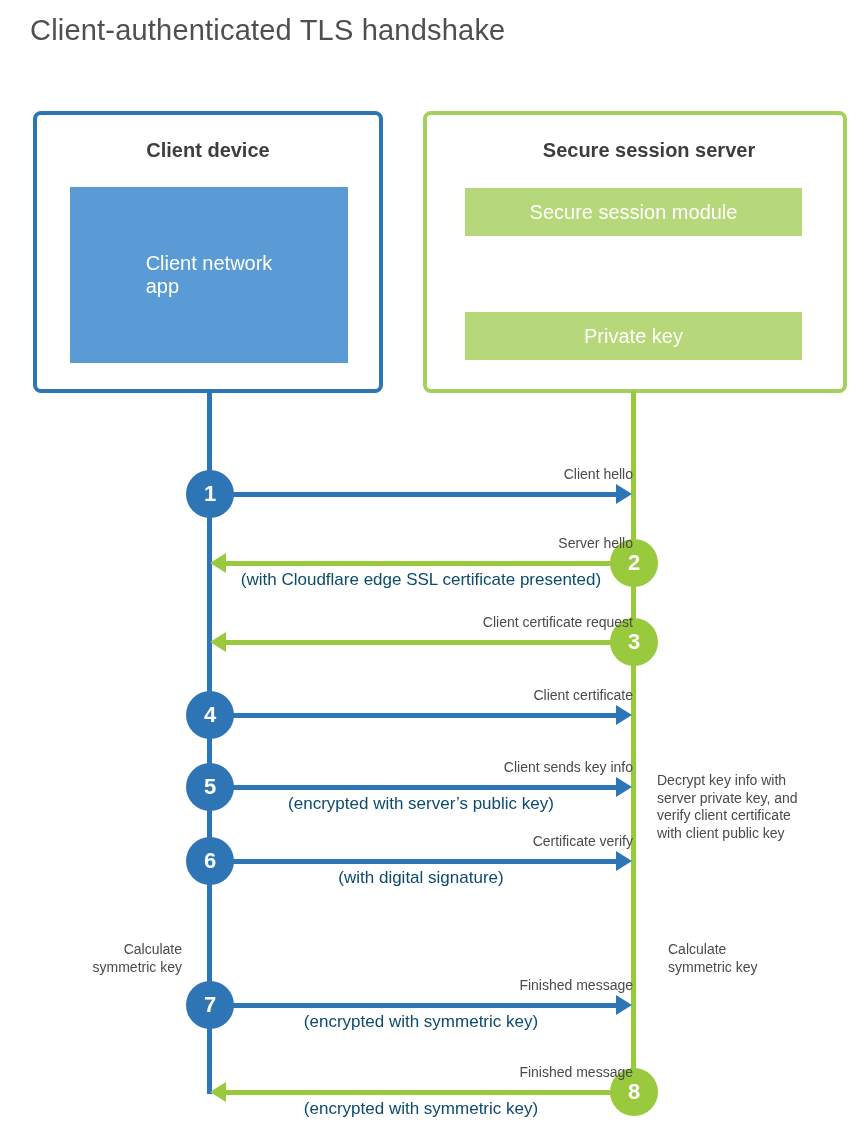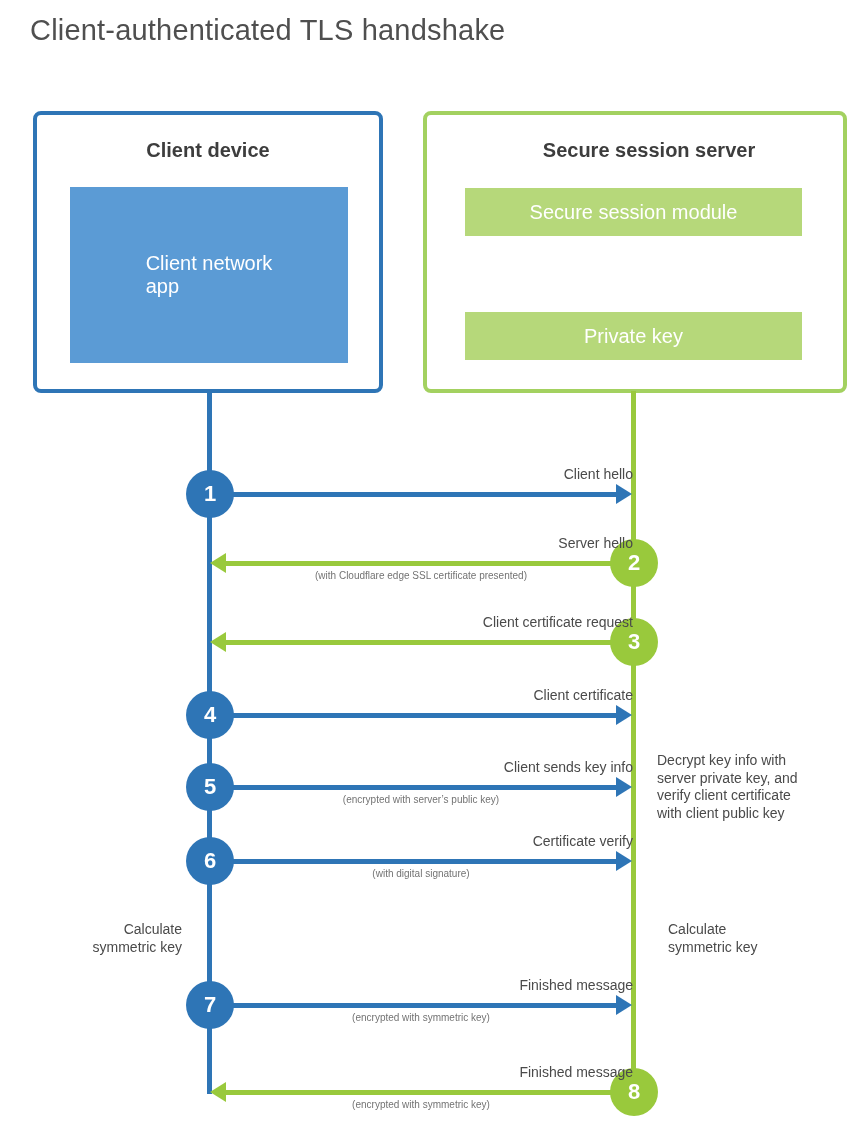--- a/index.html
+++ b/index.html
@@ -54,25 +54,25 @@
   }
   .step.blue  .circle { left:186px; background:var(--blue); }
   .step.green .circle { left:610px; background:var(--green); }
 
   .label {
     position:absolute; left:209px; width:424px; top:-32px; height:24px; line-height:24px;
     text-align:right; font-size:14px; color:#4a4a4a;
   }
   .sublabel {
     position:absolute; left:209px; width:424px; top:7px;
-    text-align:center; font-size:10px; color:#737373;
+    text-align:center; font-size:17px; color:#0c4a6e;
   }
 
   
-  .note { position:absolute; font-size:14px; line-height:17.5px; color:#4a4a4a; white-space:pre-line; }
+  .note { position:absolute; font-size:14px; line-height:17.5px; color:#4a4a4a; white-space:pre-line;margin-top:20px; }
   .note-server { left:657px; top:752px; width:180px; }
   .note-calc-left { left:40px; top:921px; width:142px; text-align:right; }
   .note-calc-right { left:668px; top:921px; width:130px; }
 </style>
 </head>
 <body>
 
 <div class="canvas">
 
   <div class="diagram-title">Client-authenticated TLS handshake</div>

